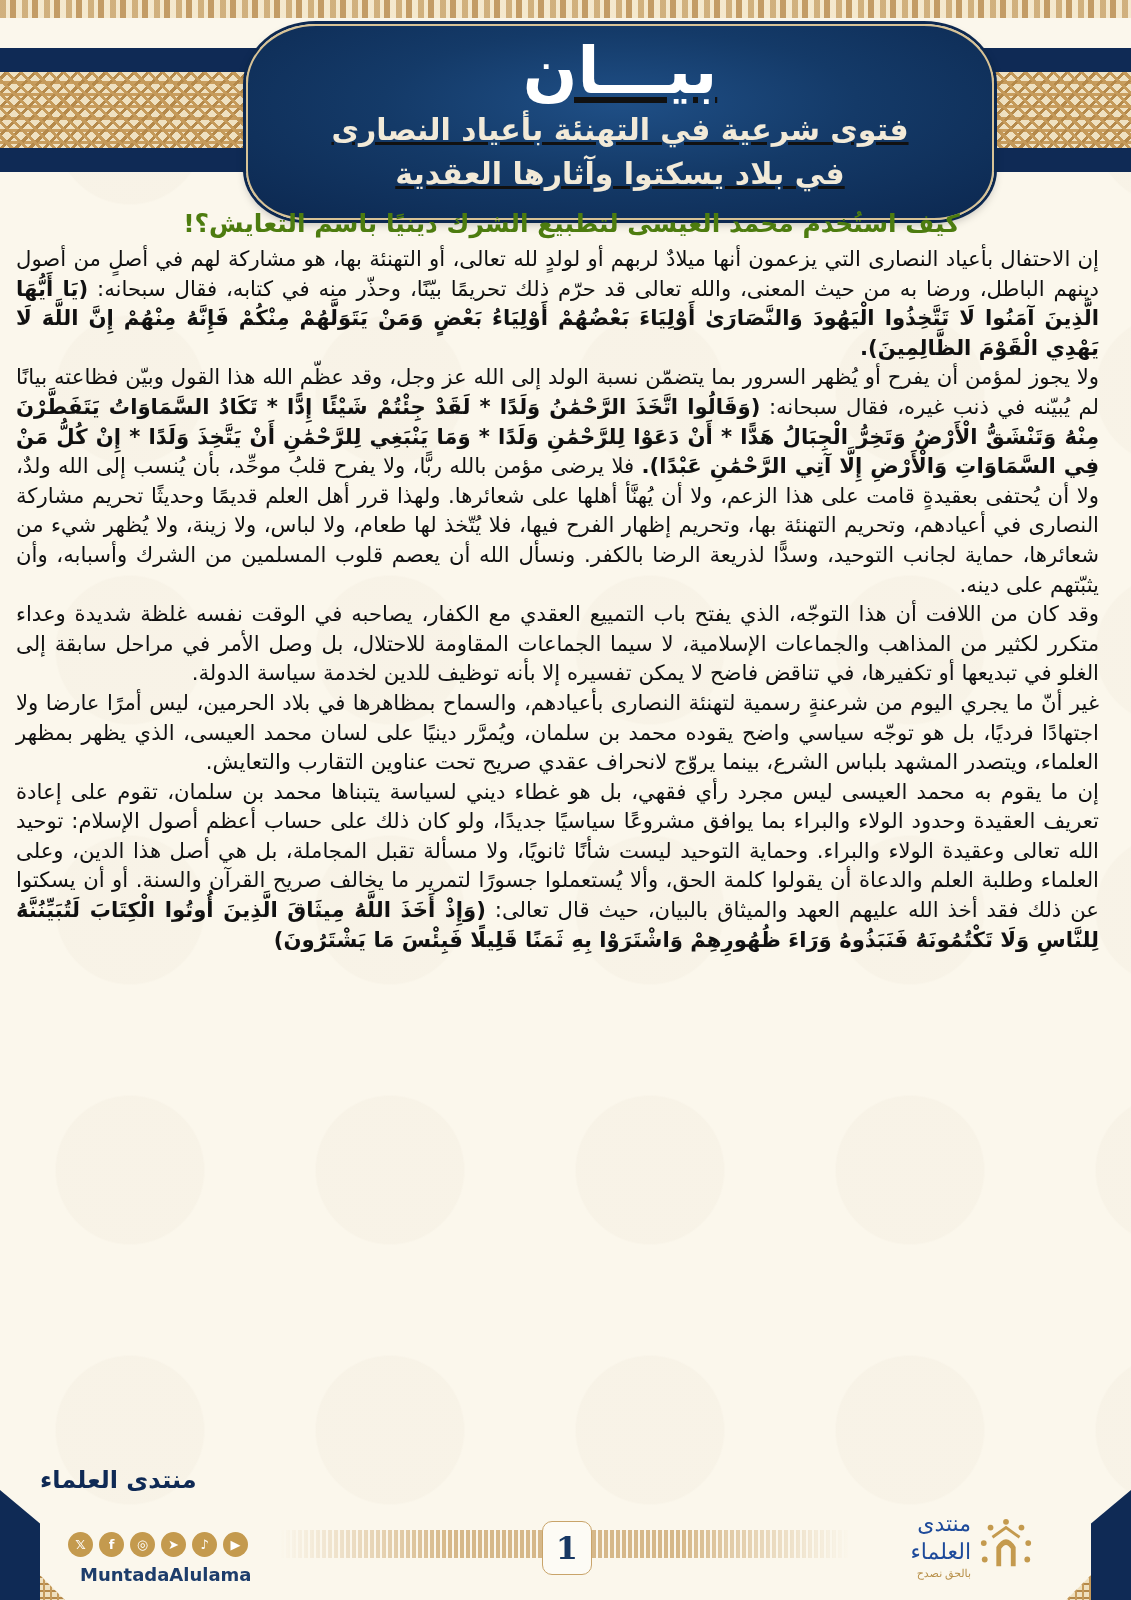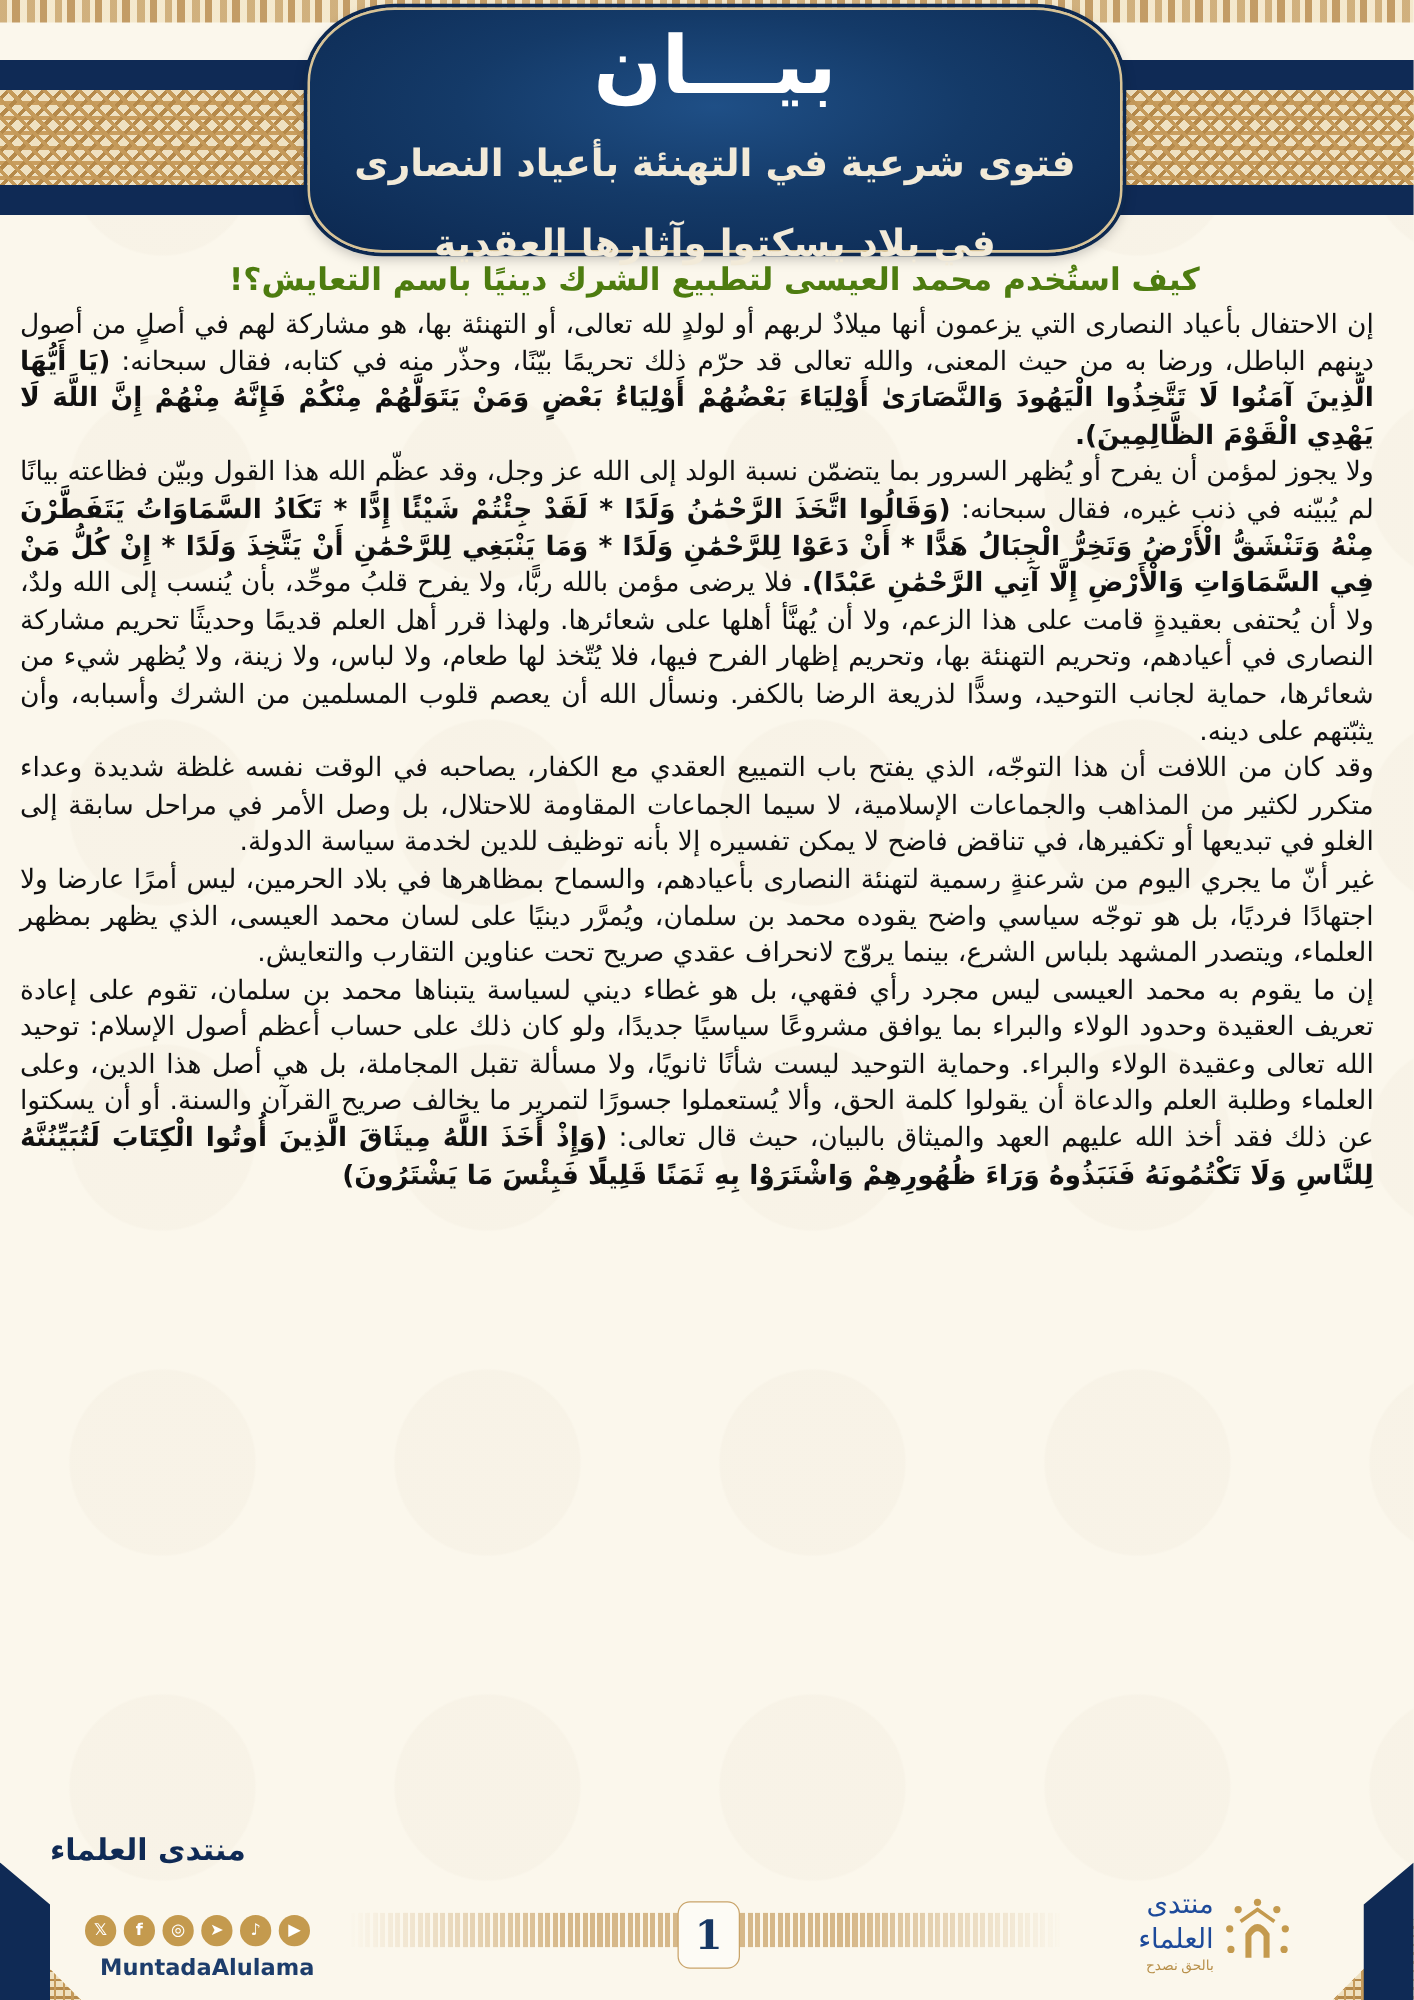--- a/index.html
+++ b/index.html
@@ -39,27 +39,28 @@
     background:
       repeating-linear-gradient(45deg, transparent 0 7px, #c59a5a 7px 10px),
       repeating-linear-gradient(-45deg, transparent 0 7px, #b5894a 7px 10px),
       repeating-linear-gradient(0deg, #efe1c1 0 4px, #c99e5f 4px 7px, #efe1c1 7px 12px),
       #e8d3a8;
   }
   .band .navy-bot { position: absolute; left: 0; right: 0; top: 100px; height: 24px; background: #0f2a55; }
 
   
   .plaque {
-    position: absolute; left: 246px; top: 6px; width: 652px; height: 196px;
+    position: absolute; left: 246px; top: 24px; width: 748px; height: 196px;
     background: radial-gradient(ellipse at 50% 40%, #1f4f86 0%, #143a68 45%, #0c2850 100%);
     border: 2px solid #d8c396;
     border-radius: 70px 70px 60px 60px / 60px 60px 50px 50px;
     box-shadow: 0 0 0 3px #0c2850, 0 4px 10px rgba(0,0,0,0.25);
     text-align: center;
     direction: rtl;
+    text-decoration: underline;
   }
   .plaque::before, .plaque::after {
     content: ""; position: absolute; top: 56px; width: 60px; height: 80px;
     background: #0c2850;
     border: 2px solid #d8c396;
     transform: rotate(45deg);
     z-index: -1;
   }
   .plaque::before { left: -26px; }
   .plaque::after { right: -26px; }
@@ -71,21 +72,20 @@
     line-height: 74px;
     letter-spacing: 14px;
     padding-top: 8px;
   }
   .plaque .title-sub {
     font-family: "DejaVu Sans", sans-serif;
     font-weight: bold;
     color: #f2ead8;
     font-size: 30px;
     line-height: 44px;
-    margin-top: 20px;
   }
 
   
   .headline {
     position: absolute; left: 100px; right: 88px; top: 206px;
     text-align: center; direction: rtl;
     font-family: "DejaVu Sans", sans-serif;
     font-weight: bold; font-size: 25px; color: #4d7c0f;
     line-height: 36px;
   }

